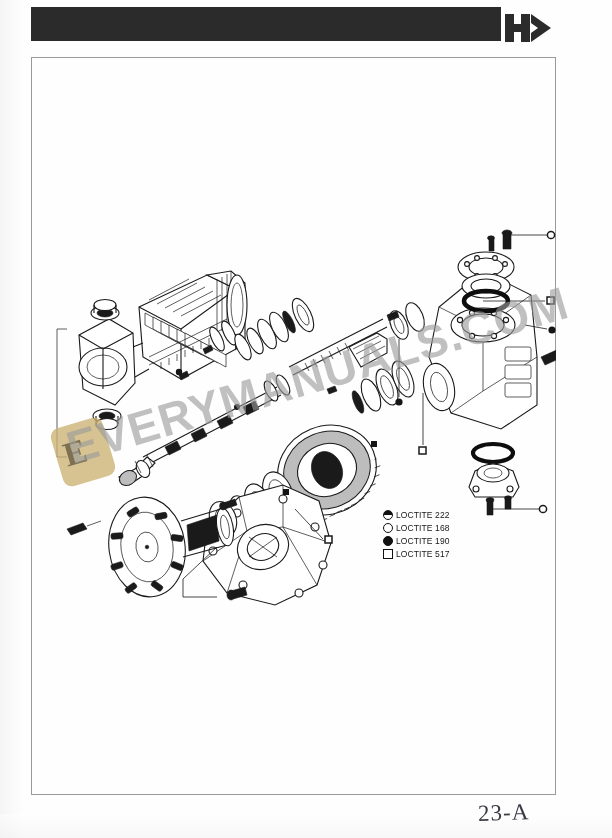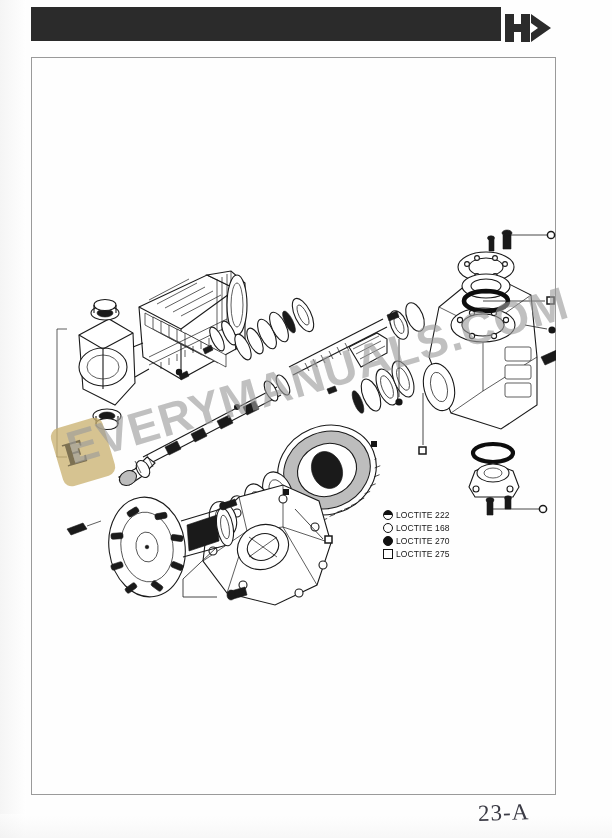--- a/index.html
+++ b/index.html
@@ -435,23 +435,23 @@
     <div class="legend-row">
       <span class="legend-marker mk-half"></span>
       <span class="legend-label">LOCTITE 222</span>
     </div>
     <div class="legend-row">
       <span class="legend-marker mk-open"></span>
       <span class="legend-label">LOCTITE 168</span>
     </div>
     <div class="legend-row">
       <span class="legend-marker mk-filled"></span>
-      <span class="legend-label">LOCTITE 270</span>
+      <span class="legend-label">LOCTITE 190</span>
     </div>
     <div class="legend-row">
       <span class="legend-marker mk-square"></span>
-      <span class="legend-label">LOCTITE 275</span>
+      <span class="legend-label">LOCTITE 517</span>
     </div>
   </div>
 
   <div id="page-number">23-A</div>
 
 </div>
 
 </body></html>

